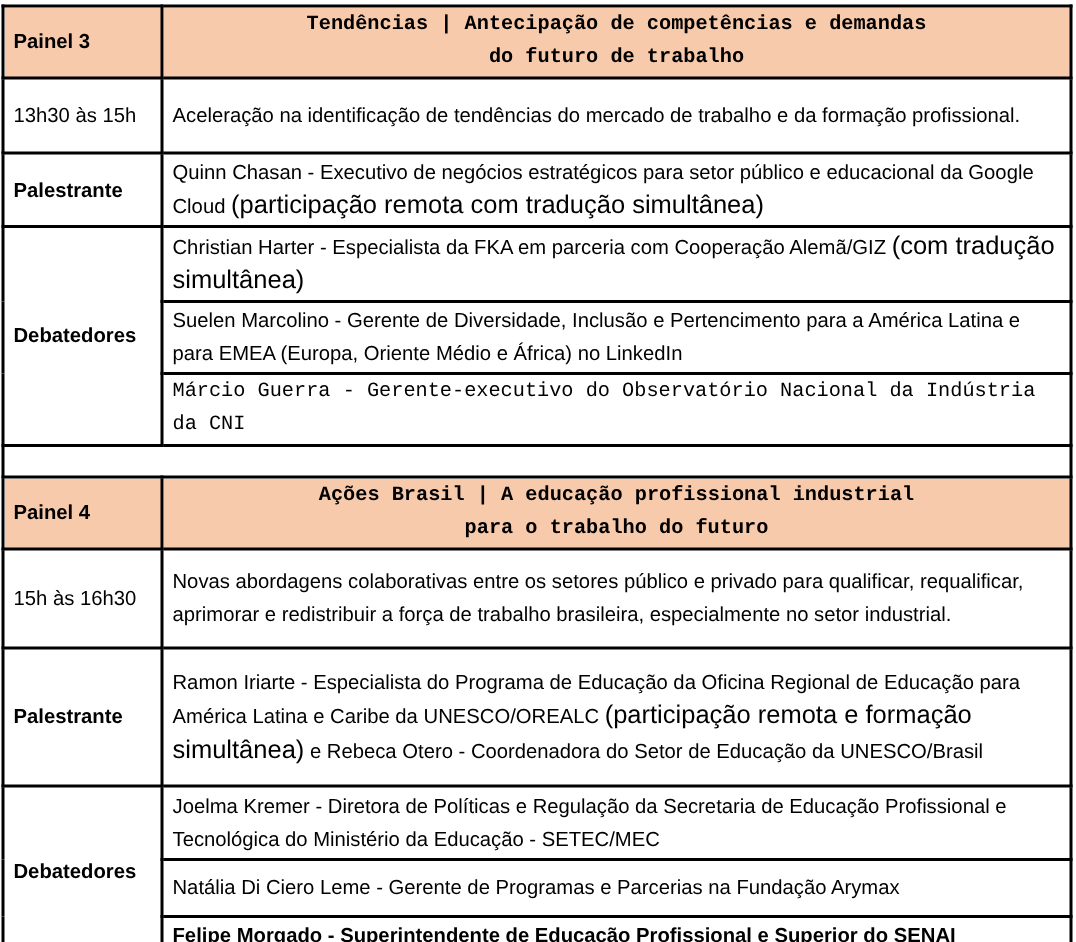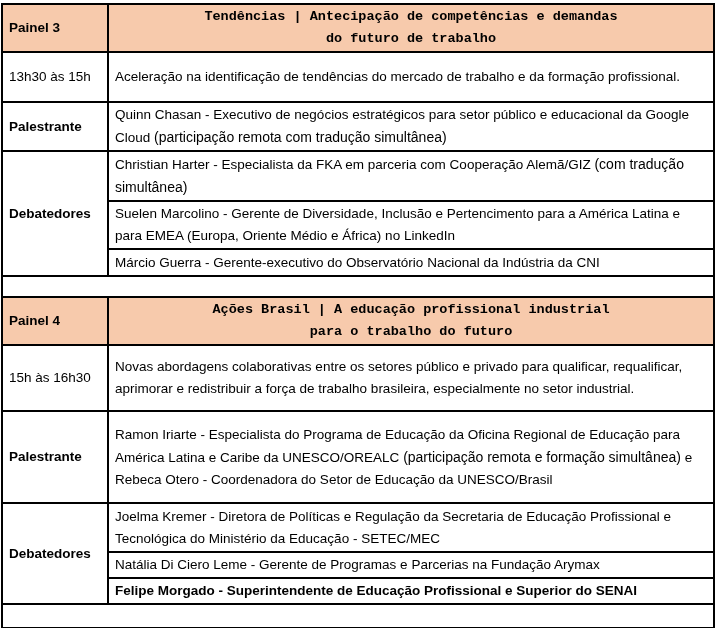--- a/index.html
+++ b/index.html
@@ -49,42 +49,42 @@
   }
   tr.header-row td {
     background: #F7CAAC;
     font-weight: bold;
   }
   td.paneltitle {
     text-align: center;
     font-family: Liberation Mono, monospace;
   }
   .small-note {
-    font-size: 14px;
+    font-size: 17px;
   }
   tr.spacer-row td {
     padding: 0;
   }
   tr.footer-row td {
     background: #F7CAAC;
     font-weight: bold;
     text-align: center;
     white-space: pre-wrap;
   }
 
   
   tr.h42 { height: 42px; }
   tr.h50 { height: 50px; }
   tr.h45 { height: 45px; }
-  tr.h27 { height: 27px; }
+  tr.h27 { height: 27px; font-family: Liberation Mono, monospace; }
   tr.h21 { height: 21px; }
   tr.h66 { height: 66px; }
   tr.h92 { height: 92px; }
   tr.h49 { height: 49px; }
-  tr.h26 { height: 26px; }
+  tr.h26 { height: 38px; }
   tr.h24 { height: 24px; font-weight: bold; }
 </style>
 </head>
 <body>
 
 <div class="page">
   <table class="schedule">
     <colgroup>
       <col class="c-left">
       <col class="c-right">

